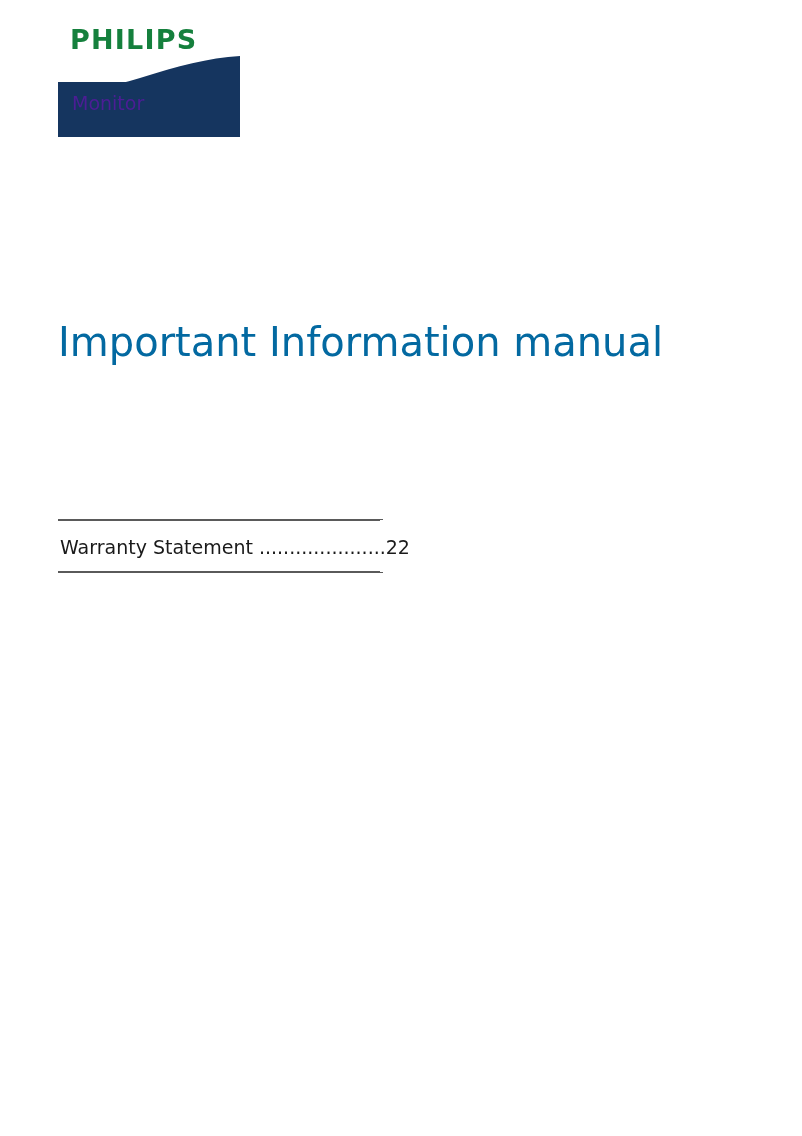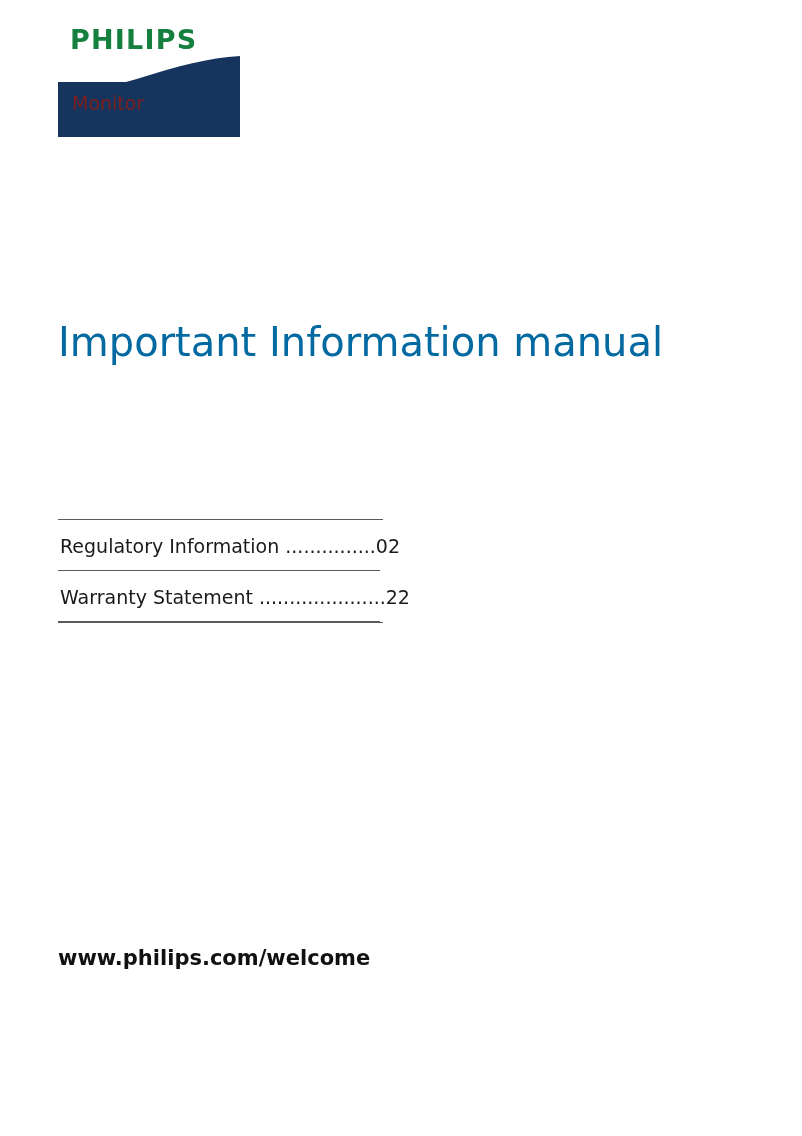--- a/index.html
+++ b/index.html
@@ -62,21 +62,21 @@
     overflow: hidden;
     pointer-events: none;
   }
   .logo-curve svg { display: block; }
   .logo-category {
     position: absolute;
     left: 14px;
     top: 94px;
     font-family: "DejaVu Sans", sans-serif;
     font-size: 19px;
-    color: #7f1d1d;
+    color: #4c1d95;
     line-height: 1;
   }
 
   
   .doc-title {
     position: absolute;
     left: 58px;
     top: 315px;
     width: 620px;
     font-family: "DejaVu Sans", sans-serif;
@@ -145,28 +145,24 @@
   <div class="logo-blue"></div>
   <div class="logo-wordmark">PHILIPS</div>
   <div class="logo-category">Monitor</div>
 </div>
 
 <h1 class="doc-title">Important Information manual</h1>
 
 <div class="toc">
   <div class="toc-rule"></div>
 
-  <div class="toc-row">
-    <span>Regulatory Information</span><span class="leader"> ...............</span><span>02</span>
-  </div>
   <div class="toc-rule short"></div>
 
   <div class="toc-row">
     <span>Warranty Statement</span><span class="leader"> .....................</span><span>22</span>
   </div>
   <div class="toc-rule short"></div>
 
   <div class="toc-rule"></div>
 </div>
 
 <div class="footer">
-  <div class="footer-url">www.philips.com/welcome</div>
 </div>
 
 </body></html>

